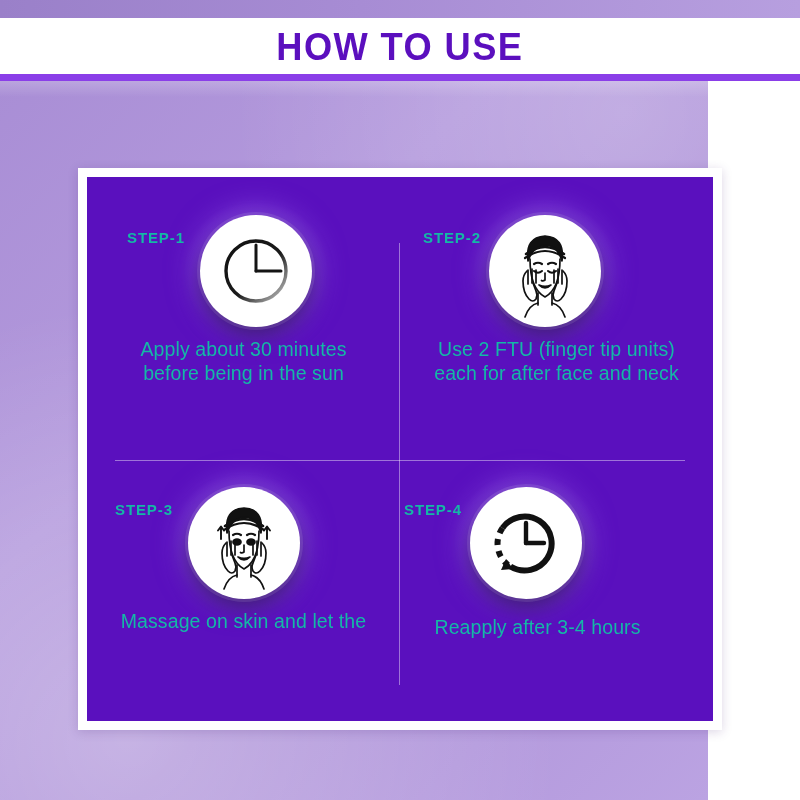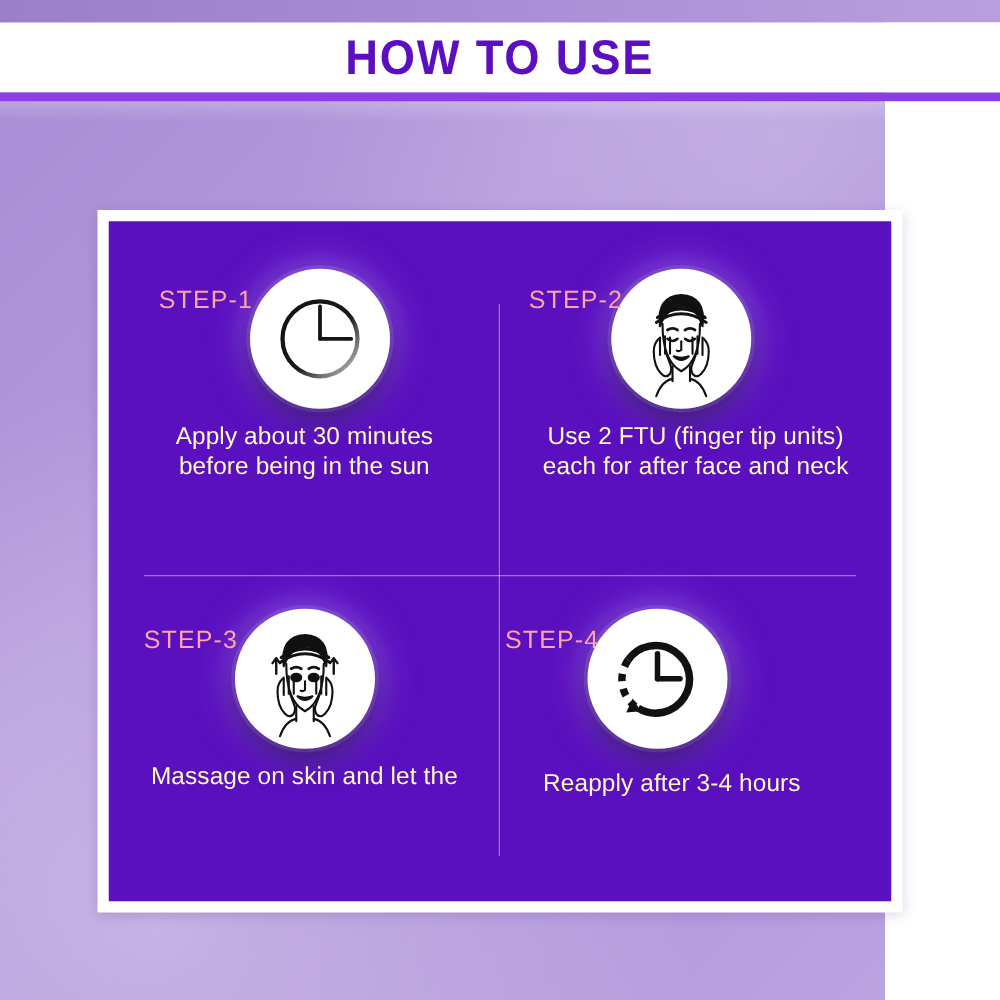--- a/index.html
+++ b/index.html
@@ -65,21 +65,21 @@
   }
   
   .step{position:absolute;width:313px;height:272px;}
   .q1{left:0;top:0;}
   .q2{left:313px;top:0;}
   .q3{left:0;top:272px;}
   .q4{left:294px;top:272px;}
 
   .step-label{
     position:absolute;
-    font-size:20px;font-weight:normal;color:#fca5a5;
+    font-size:15px;font-weight:bold;color:#14b8a6;
     letter-spacing:.9px;white-space:nowrap;
     z-index:4;
   }
   .q1 .step-label{left:40px;top:52px;}
   .q2 .step-label{left:23px;top:52px;}
   .q3 .step-label{left:28px;top:52px;}
   .q4 .step-label{left:23px;top:52px;}
 
   .circle-wrap{
     position:absolute;width:112px;height:112px;border-radius:50%;
@@ -94,21 +94,21 @@
   }
   .q1 .circle-wrap{left:113px;}
   .q2 .circle-wrap{left:89px;}
   .q3 .circle-wrap{left:101px;}
   .q4 .circle-wrap{left:89px;}
 
   .circle-wrap svg{display:block;}
 
   .caption{
     position:absolute;left:4px;width:305px;top:160px;
-    text-align:center;color:#fef9c3;
+    text-align:center;color:#14b8a6;
     font-size:19.5px;line-height:1.24;font-weight:500;
     letter-spacing:.1px;
     z-index:4;
   }
   .caption .l2{display:block;}
   .q4 .caption{top:166px;}
 
   .glow-behind{
     position:absolute;width:150px;height:150px;border-radius:50%;
     top:19px;

